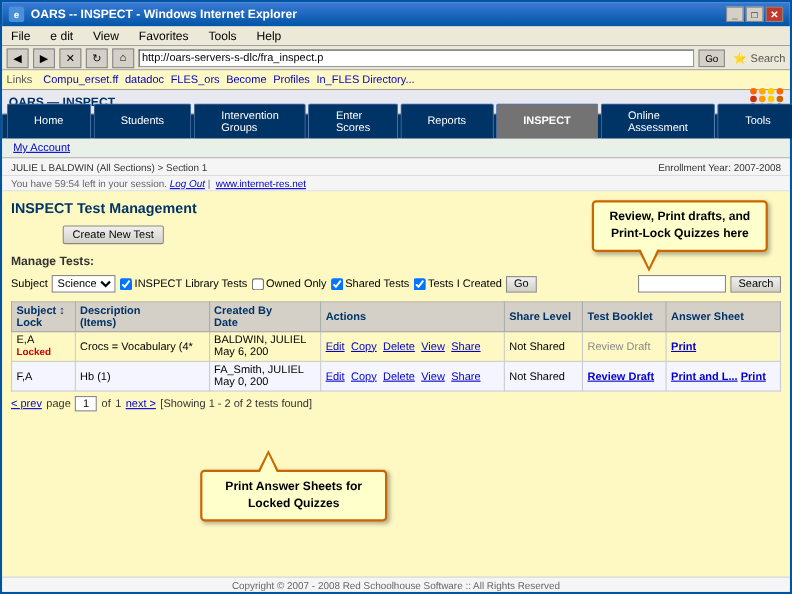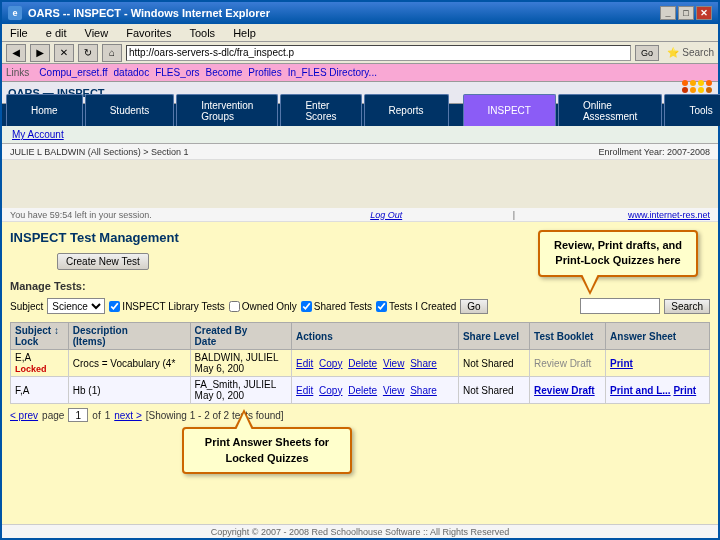--- a/index.html
+++ b/index.html
@@ -118,21 +118,21 @@
       border: 1px solid #888;
       font-size: 9px;
       cursor: pointer;
       display: flex;
       align-items: center;
       justify-content: center;
     }
 
     
     .links-bar {
-      background: #f9a8d4;
+      background: #fef9c3;
       height: 18px;
       display: flex;
       align-items: center;
       padding: 0 4px;
       border-bottom: 1px solid #999;
       font-size: 10px;
       gap: 6px;
       flex-shrink: 0;
     }
     .link-item {
@@ -191,23 +191,22 @@
       font-size: 10px;
       color: white;
       background: #003366;
       border: 1px solid #5577aa;
       border-bottom: none;
       cursor: pointer;
       margin-right: 2px;
       border-radius: 2px 2px 0 0;
     }
     .nav-tab.active {
-      background: #8b5cf6;
-      font-weight: normal;
-      margin-left: 12px;
+      background: #737373;
+      font-weight: bold;
     }
 
     
     .sub-nav {
       background: #e8f0e8;
       height: 18px;
       display: flex;
       align-items: center;
       padding: 0 6px;
       border-bottom: 1px solid #aaa;
@@ -547,21 +546,21 @@
 
   <div class="sub-nav">
     <span class="sub-nav-item">My Account</span>
   </div>
 
   <div class="user-bar">
     <span>JULIE L BALDWIN (All Sections) &gt; Section 1</span>
     <span>Enrollment Year: 2007-2008</span>
   </div>
 
-  <div style="background:#f5f5f5; height:14px; display:flex; align-items:center; justify-content:space-between; padding:0 8px; border-bottom:1px solid #ddd; font-size:9px; color:#666; flex-shrink:0;margin-top:48px;">
+  <div style="background:#f5f5f5; height:14px; display:flex; align-items:center; justify-content:flex-start; padding:0 8px; border-bottom:1px solid #ddd; font-size:9px; color:#666; flex-shrink:0;">
     <span>You have 59:54 left in your session.</span>
     &nbsp;
     <span class="logout-link">Log Out</span>
     &nbsp;| &nbsp;<span style="color:#0000cc; text-decoration:underline; cursor:pointer;">www.internet-res.net</span>
   </div>
 
   <div class="main-content">
 
     <div class="page-title">INSPECT Test Management</div>
 

